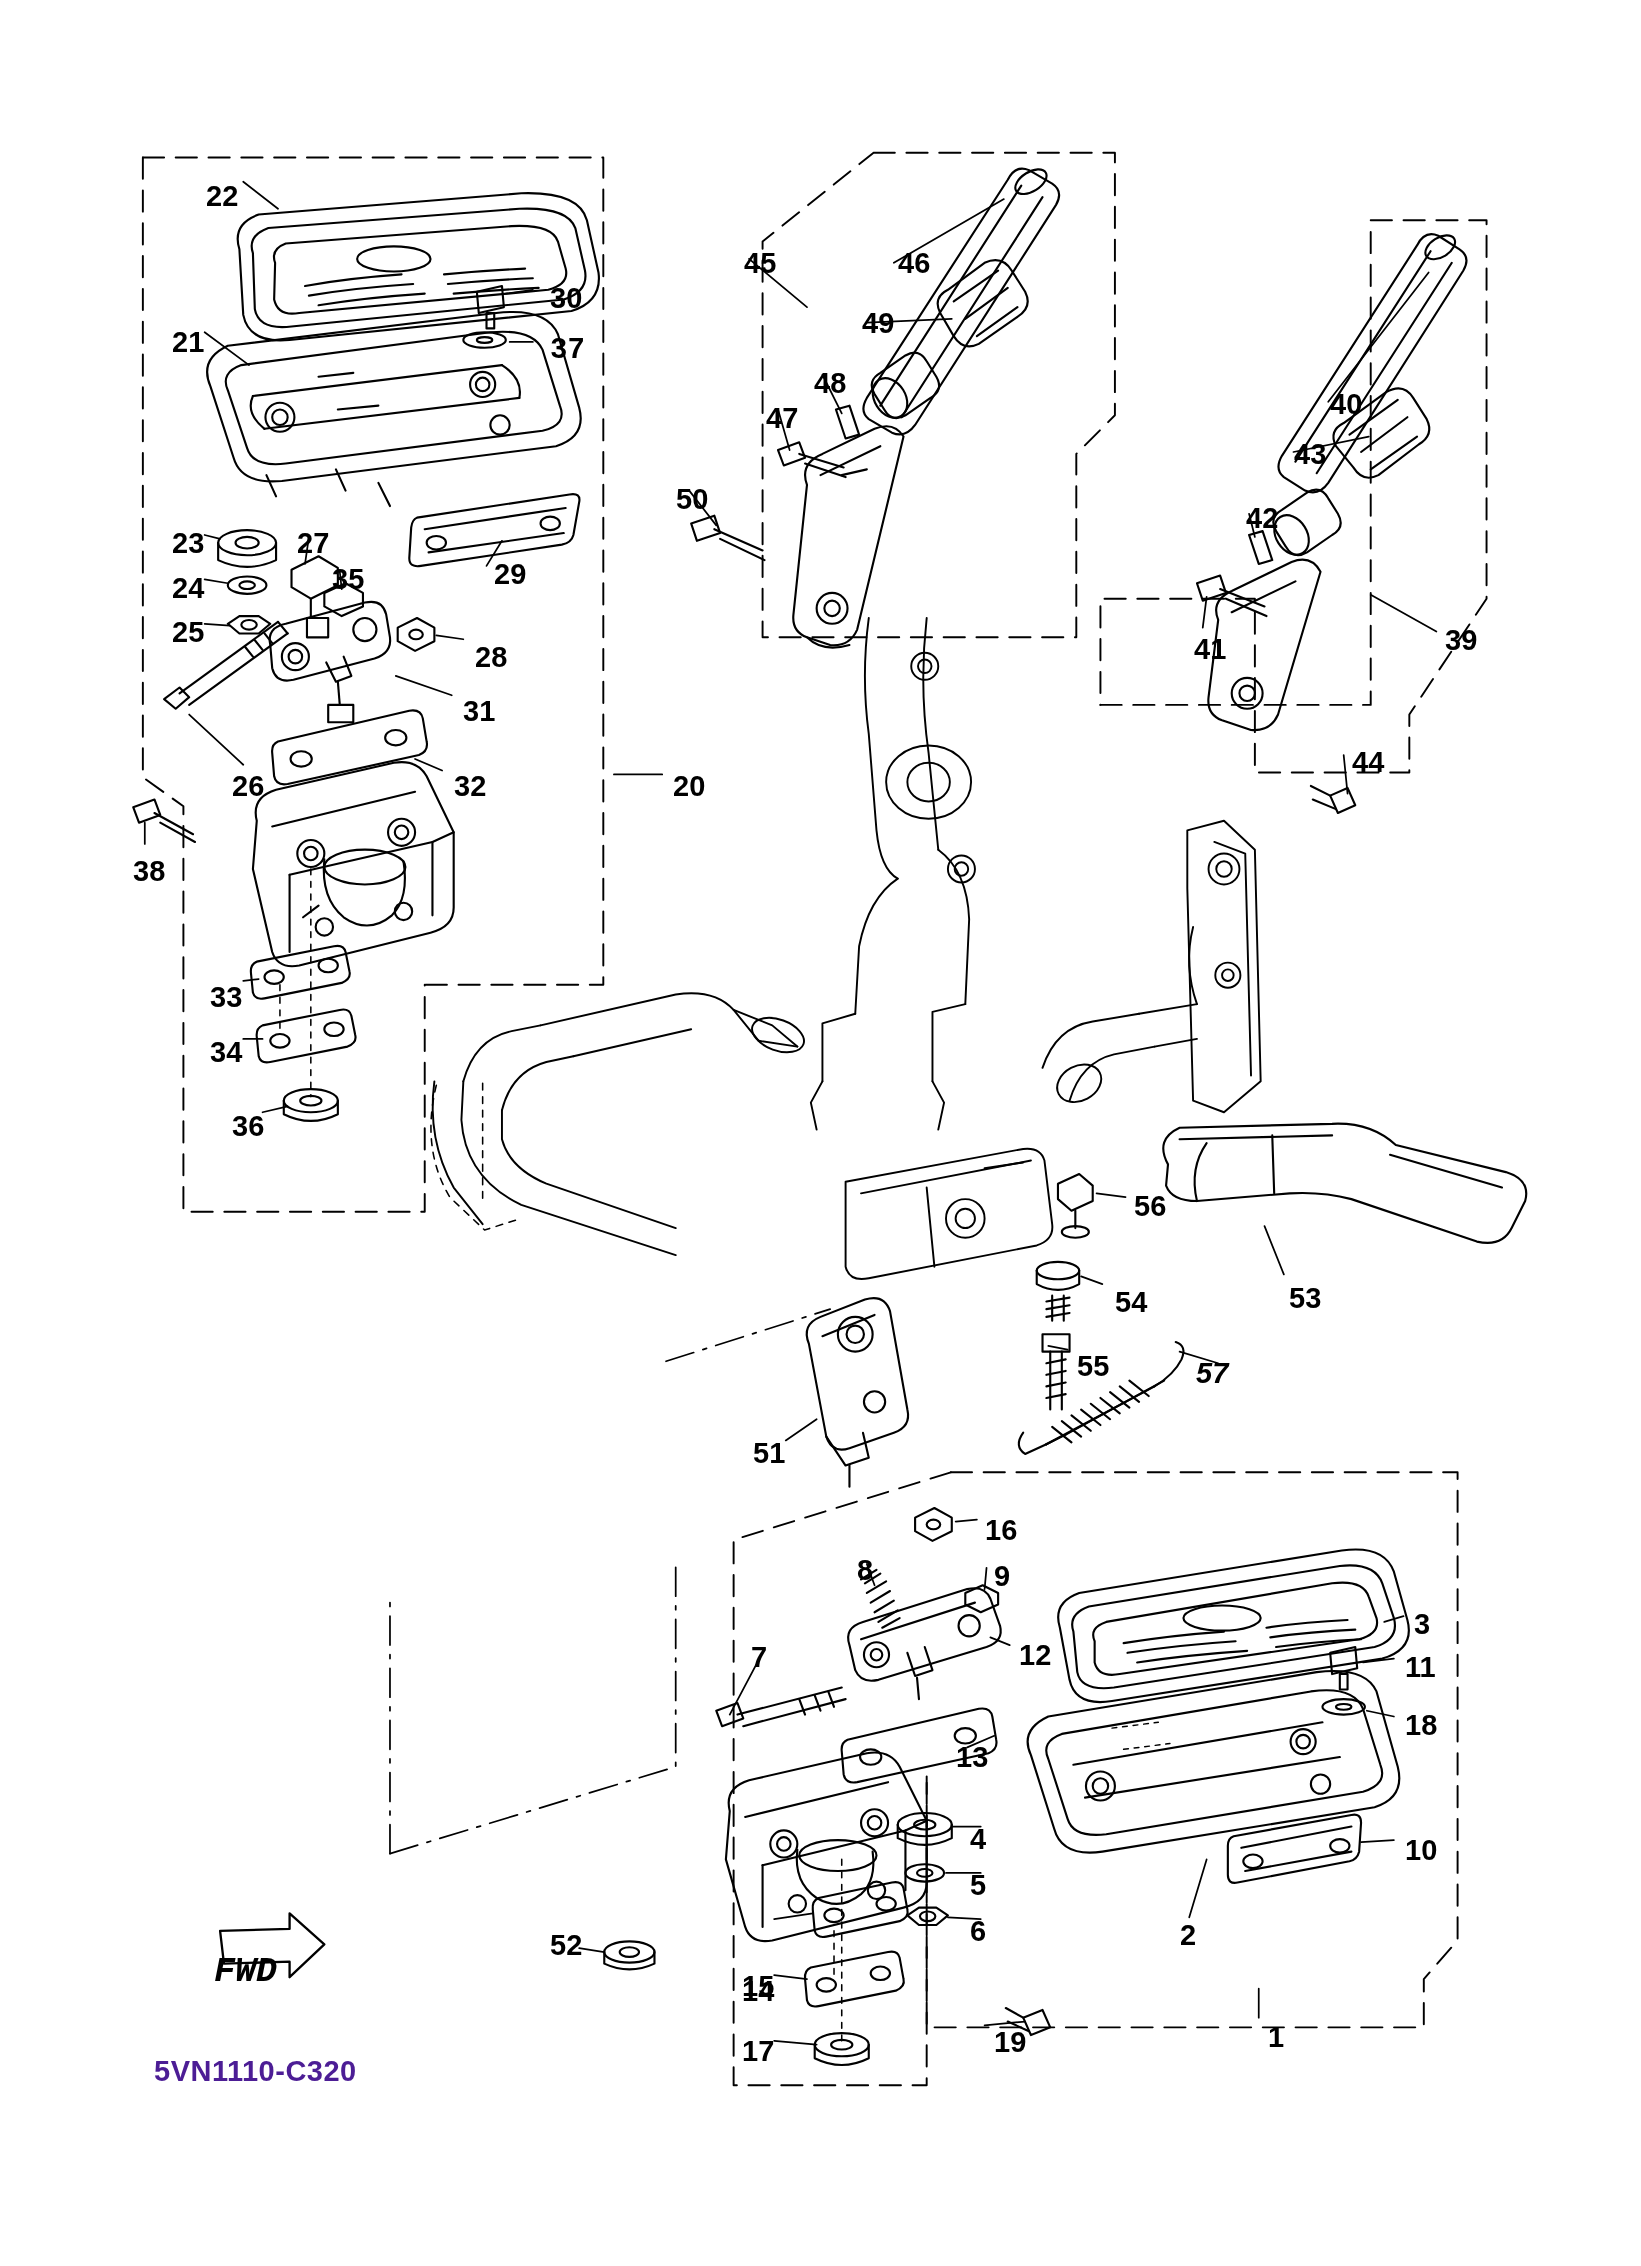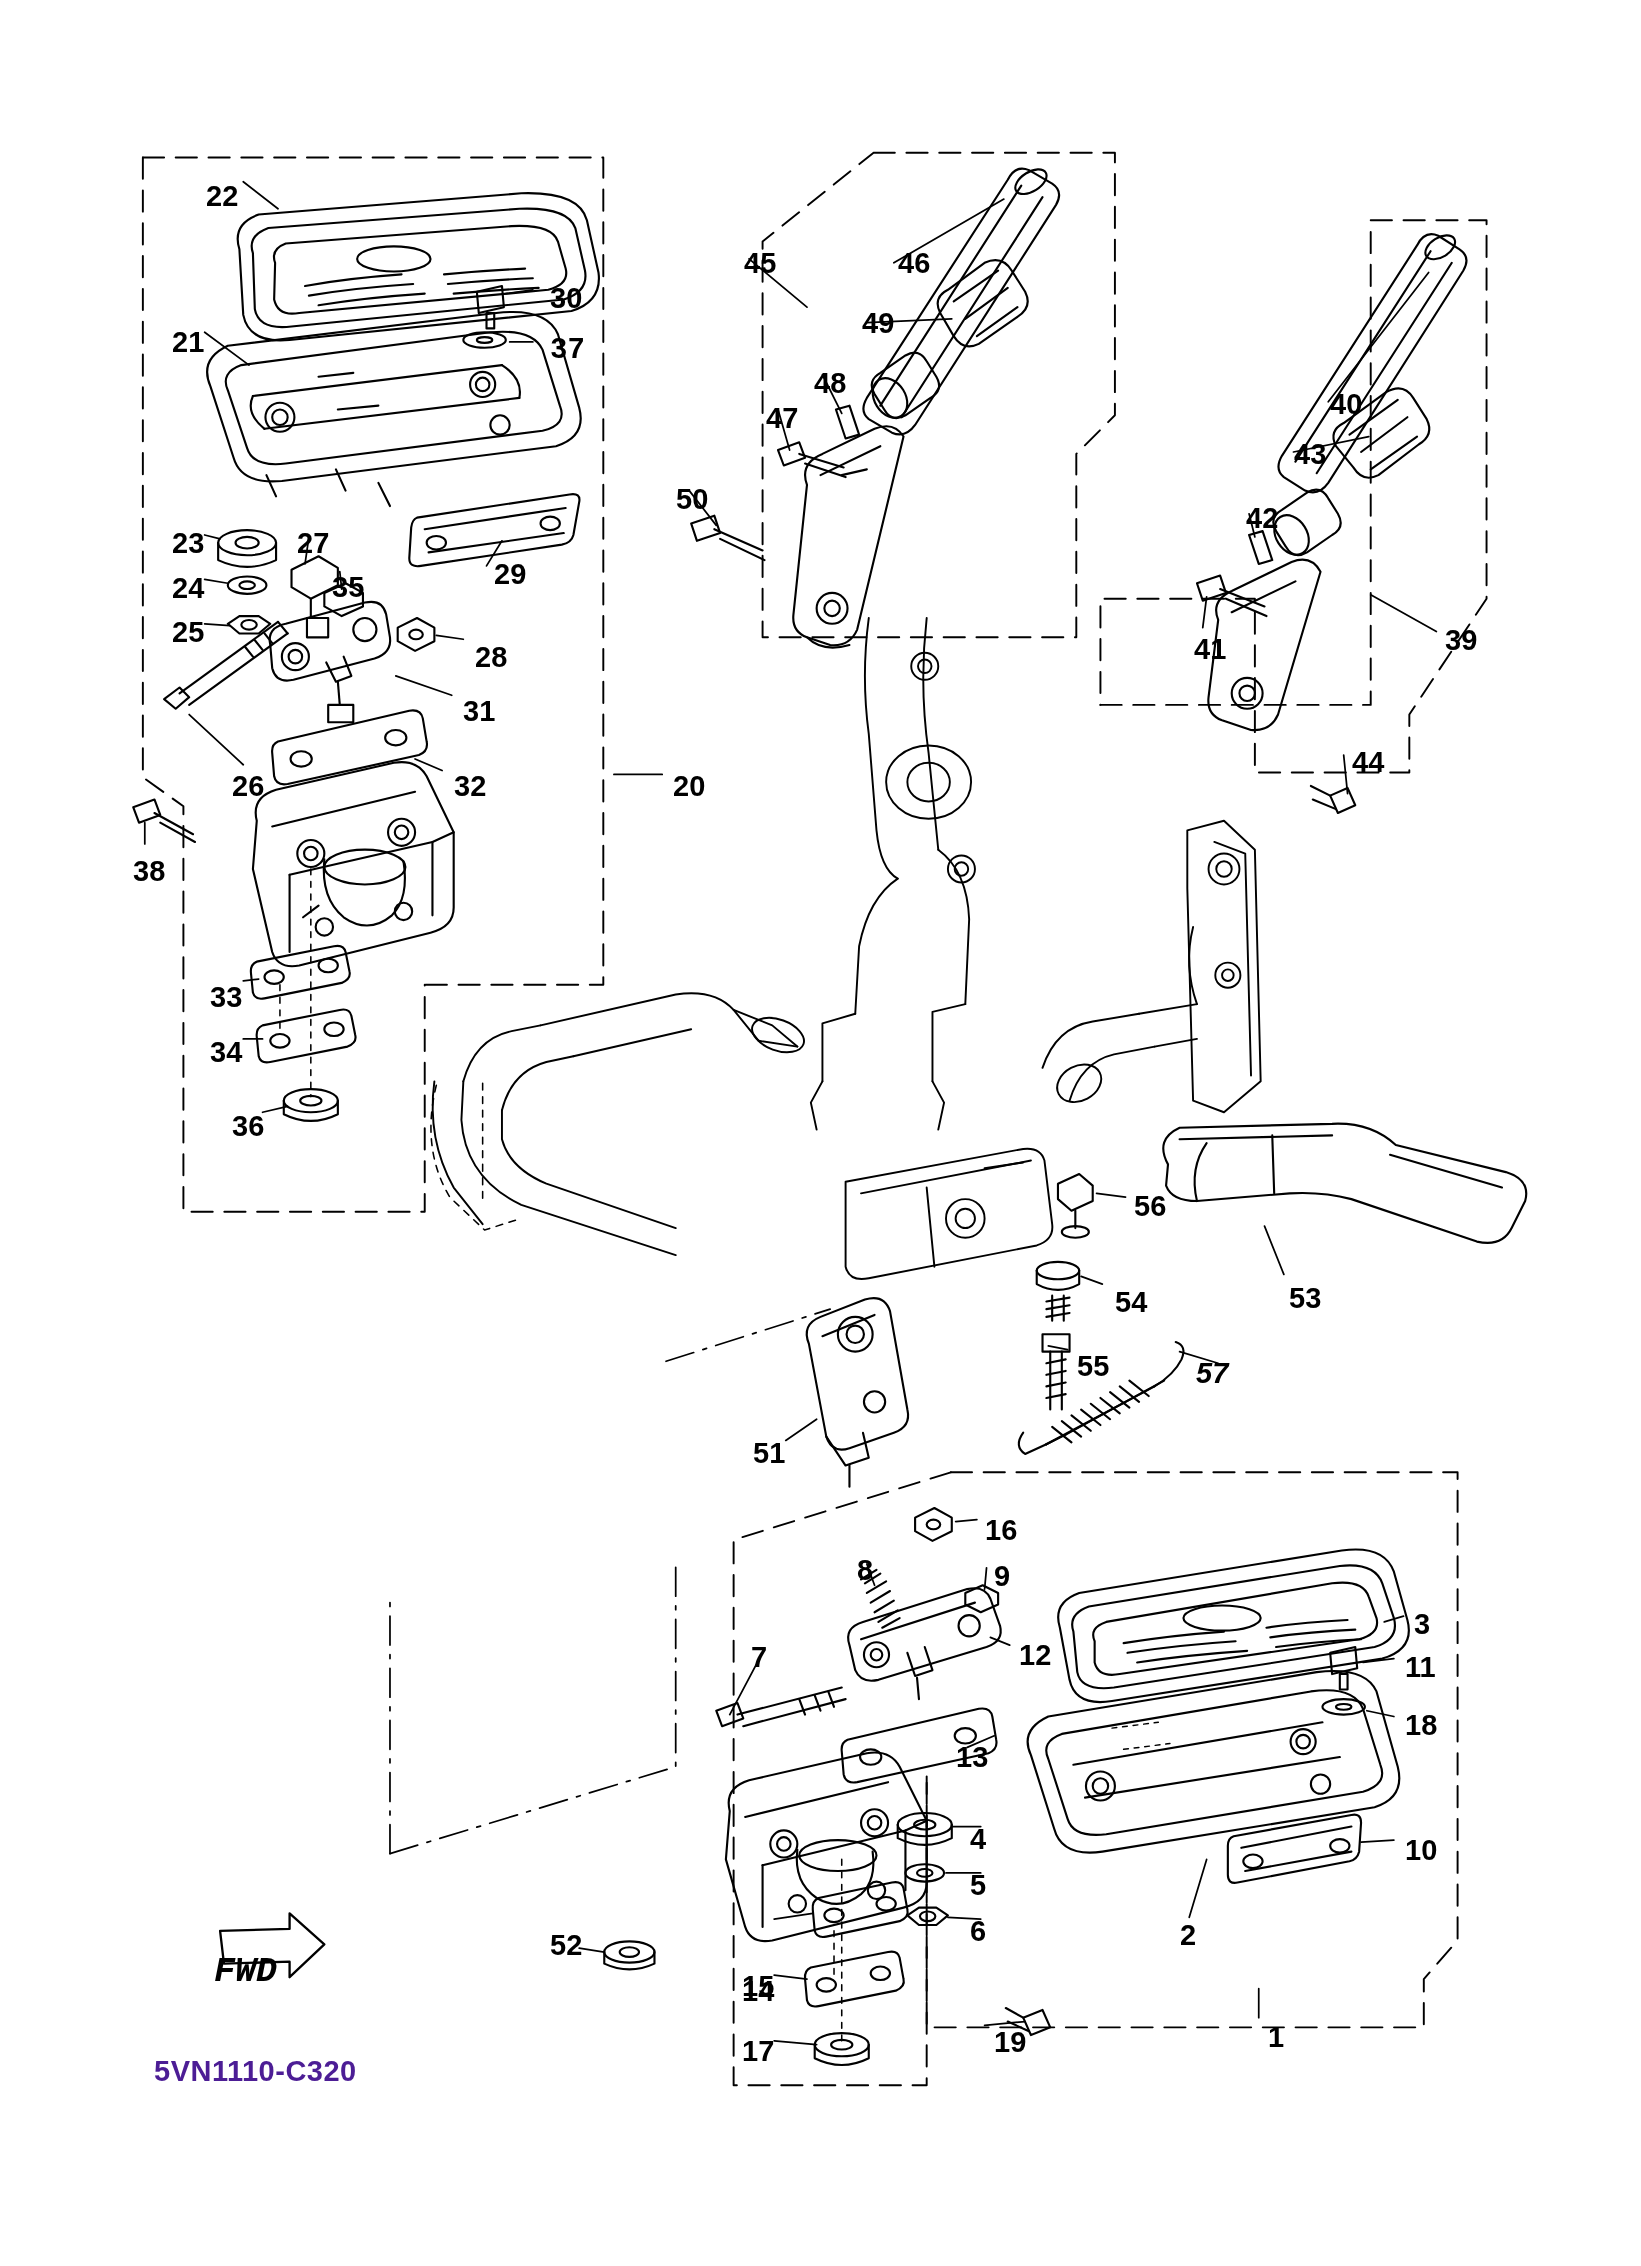--- a/index.html
+++ b/index.html
@@ -620,21 +620,21 @@
   <div class="callout" style="left:766px; top:404px;">47</div>
   <div class="callout" style="left:1330px; top:390px;">40</div>
   <div class="callout" style="left:1294px; top:440px;">43</div>
   <div class="callout" style="left:1246px; top:504px;">42</div>
   <div class="callout" style="left:1194px; top:635px;">41</div>
   <div class="callout" style="left:1445px; top:626px;">39</div>
   <div class="callout" style="left:676px; top:485px;">50</div>
   <div class="callout" style="left:172px; top:529px;">23</div>
   <div class="callout" style="left:297px; top:529px;">27</div>
   <div class="callout" style="left:172px; top:574px;">24</div>
-  <div class="callout" style="left:332px; top:565px;margin-top:8px;">35</div>
+  <div class="callout" style="left:332px; top:565px;">35</div>
   <div class="callout" style="left:172px; top:618px;">25</div>
   <div class="callout" style="left:475px; top:643px;">28</div>
   <div class="callout" style="left:494px; top:560px;">29</div>
   <div class="callout" style="left:463px; top:697px;">31</div>
   <div class="callout" style="left:232px; top:772px;">26</div>
   <div class="callout" style="left:454px; top:772px;">32</div>
   <div class="callout" style="left:673px; top:772px;">20</div>
   <div class="callout" style="left:1352px; top:748px;">44</div>
   <div class="callout" style="left:133px; top:857px;">38</div>
   <div class="callout" style="left:210px; top:983px;">33</div>

